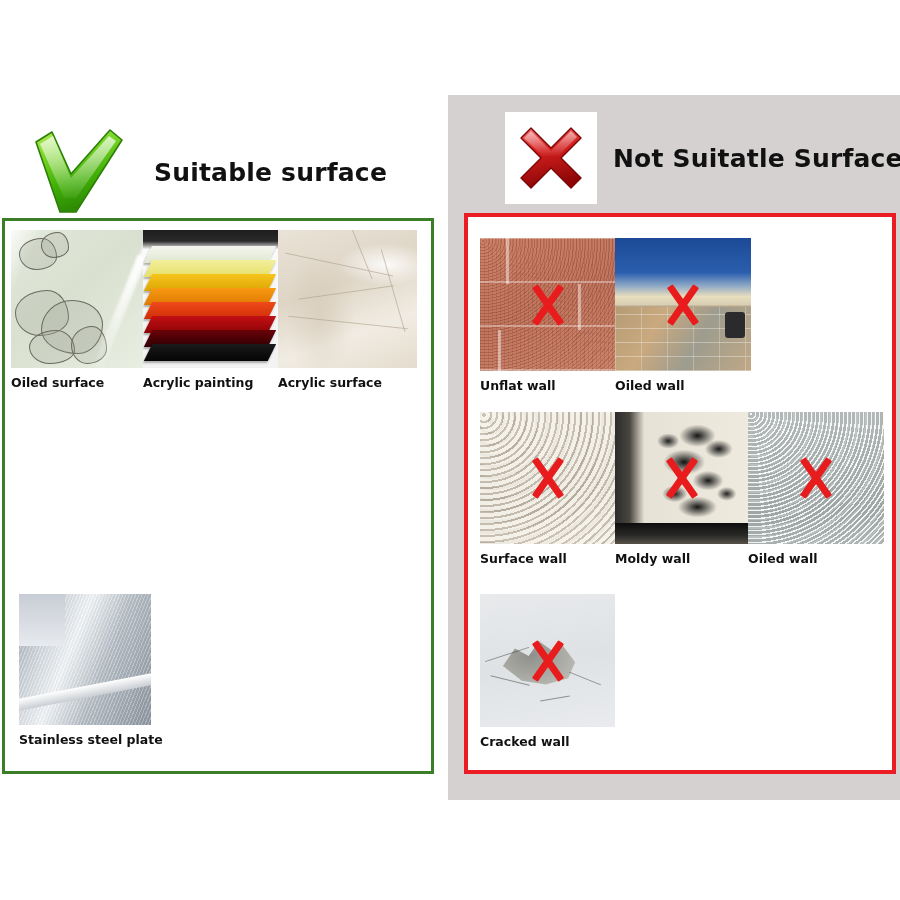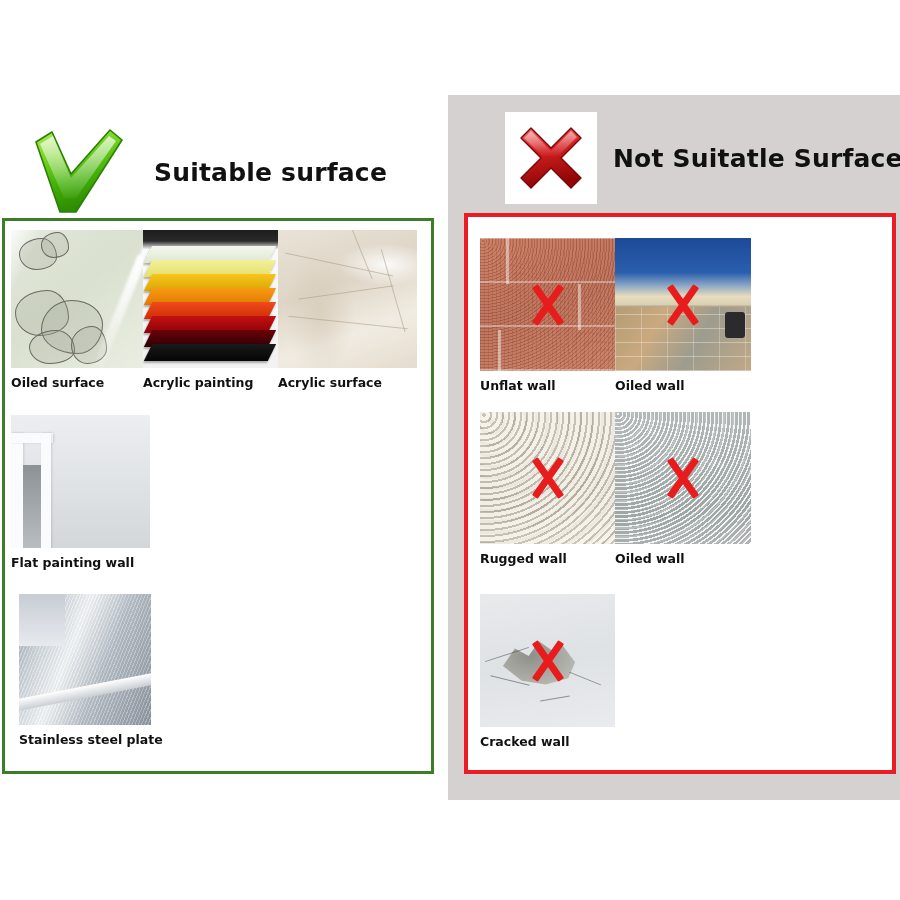--- a/index.html
+++ b/index.html
@@ -464,29 +464,20 @@
       <span class="vein" style="left:72px; top:60px; width:86px;  transform:rotate(74deg);"></span>
     </div>
     <div class="cell-label">Acrylic surface</div>
   </div>
 </div>
 
 <div class="grid-row" style="left:11px; top:415px;">
 
 
 
-  <div class="cell">
-    <div class="cell-img tex-flatwall" style="width:139px;height:133px;">
-      <span class="frame" style="left:0px;  top:18px; width:12px; height:115px;"></span>
-      <span class="frame" style="left:0px;  top:18px; width:42px; height:10px;"></span>
-      <span class="frame" style="left:30px; top:18px; width:10px; height:115px;"></span>
-      <span class="door" style="left:12px; top:50px; width:18px; height:83px;"></span>
-    </div>
-    <div class="cell-label">Flat painting wall</div>
-  </div>
 </div>
 
 <div class="grid-row" style="left:11px; top:594px;padding-left:8px;">
 
   <div class="cell">
     <div class="cell-img tex-steel" style="width:132px;height:131px;">
       <span class="bg-top" style="left:0; top:0; width:46px; height:52px;"></span>
       <span class="edge" style="left:0; top:92px; width:132px; height:12px; transform:skewY(-11deg);"></span>
     </div>
     <div class="cell-label">Stainless steel plate</div>
@@ -518,23 +509,30 @@
     <div class="cell-label">Oiled wall</div>
   </div>
 </div>
 
 <div class="grid-row" style="left:480px; top:412px;">
 
   <div class="cell">
     <div class="cell-img tex-unclean" style="width:135px;height:132px;">
       <div class="x-overlay"></div>
     </div>
-    <div class="cell-label">Rugged wall</div>
-  </div>
-
+    <div class="cell-label">Surface wall</div>
+  </div>
+
+  <div class="cell">
+    <div class="cell-img tex-moldy" style="width:133px;height:132px;">
+      <span class="skirting"></span>
+      <div class="x-overlay"></div>
+    </div>
+    <div class="cell-label">Moldy wall</div>
+  </div>
 
   <div class="cell">
     <div class="cell-img tex-oiled2" style="width:136px;height:132px;">
       <div class="x-overlay"></div>
     </div>
     <div class="cell-label">Oiled wall</div>
   </div>
 </div>
 
 <div class="grid-row" style="left:480px; top:594px;">

